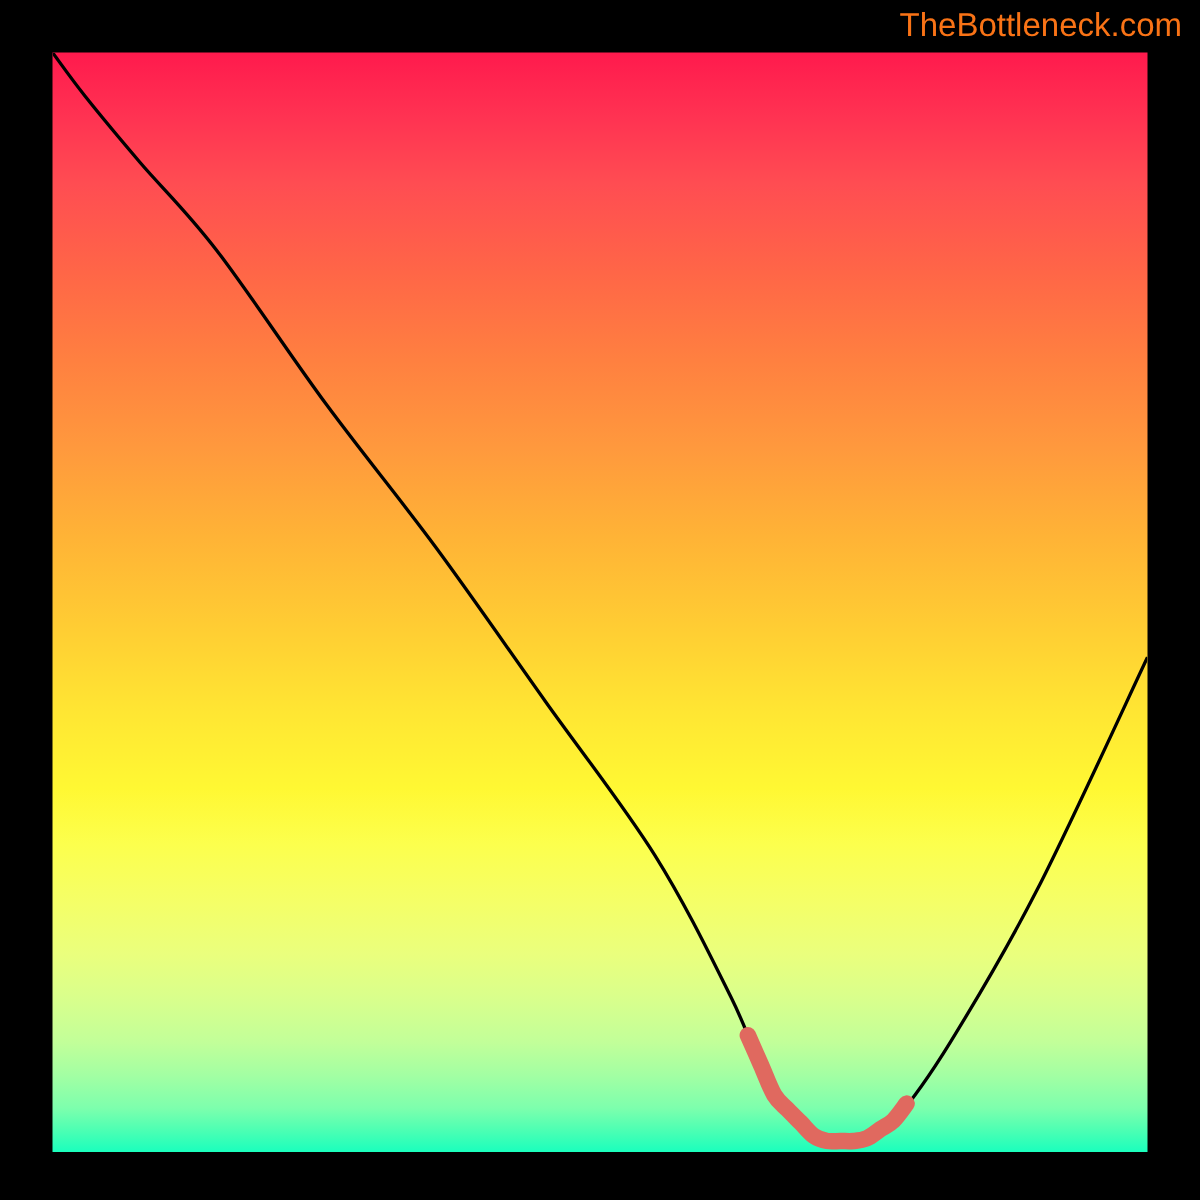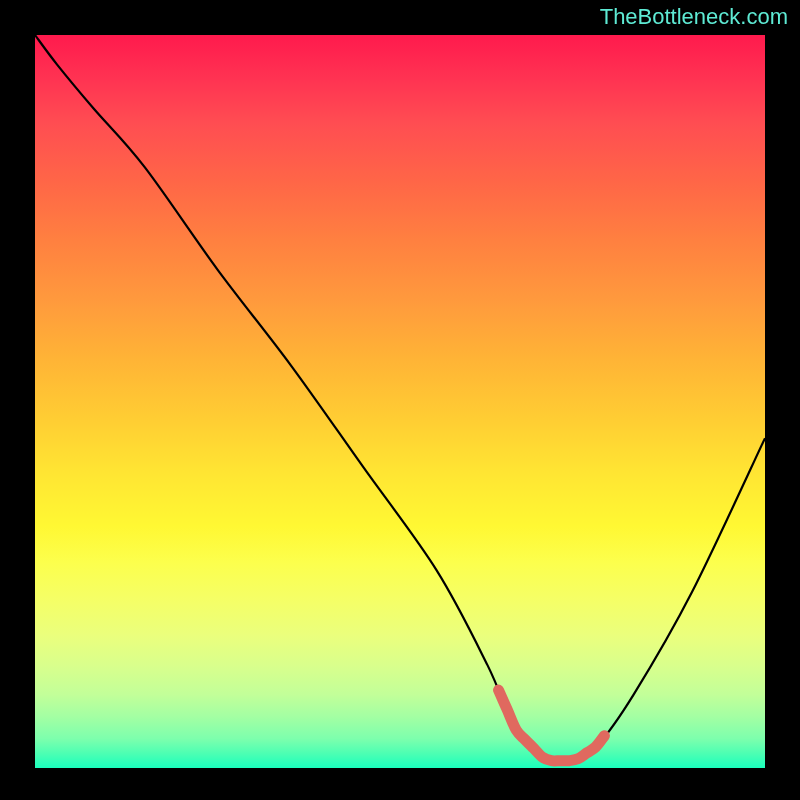--- a/index.html
+++ b/index.html
@@ -8,21 +8,21 @@
     height: 800px;
     background: #000;
     font-family: Arial, sans-serif;
     position: relative;
     overflow: hidden;
   }
   .attribution {
     position: absolute;
     top: 4px;
     right: 12px;
-    color: #5eead4;
+    color: #f97316;
     font-size: 22px;
     font-weight: 500;
     z-index: 10;
   }
   .plot-area {
     position: absolute;
     left: 35px;
     top: 35px;
     width: 730px;
     height: 733px;

